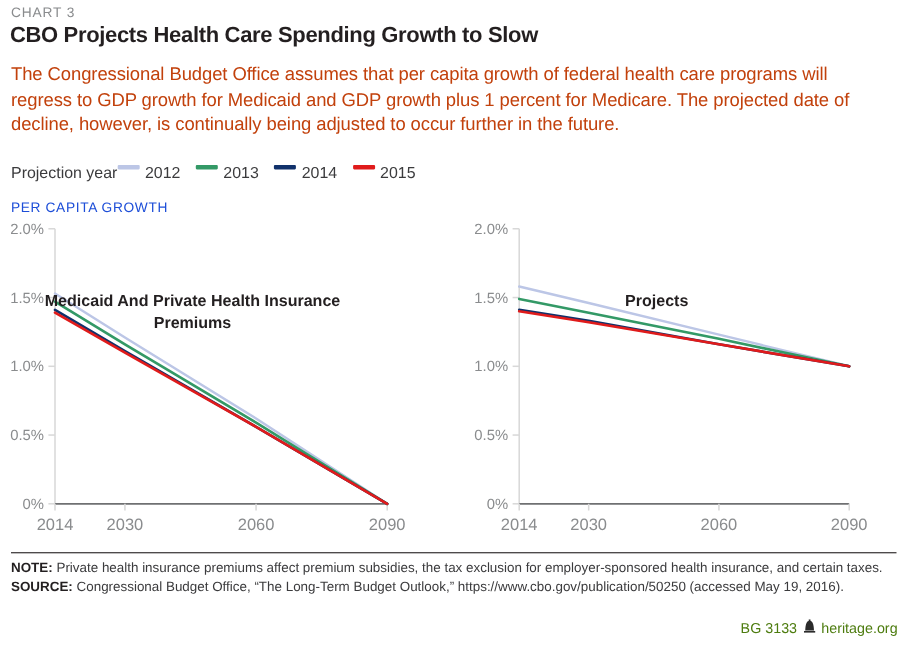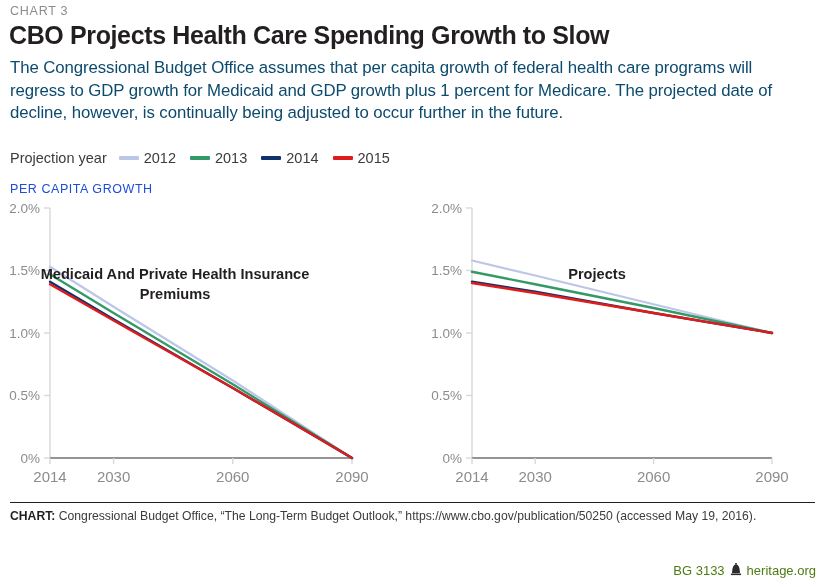--- a/index.html
+++ b/index.html
@@ -28,54 +28,52 @@
     top: 4px;
     font-size: 12.5px;
     letter-spacing: 0.06em;
     color: #8a8c8e;
     font-weight: 400;
   }
   .headline {
     position: absolute;
     left: 9px;
     top: 21px;
-    font-size: 25px;
+    font-size: 20px;
     font-weight: bold;
     letter-spacing: -0.015em;
     color: #231f20;
     white-space: nowrap;
   }
   .deck {
     position: absolute;
     left: 10px;
     top: 57px;
     width: 800px;
     font-size: 16.8px;
     line-height: 22.5px;
-    color: #0c4a6e;
+    color: #c2410c;
     letter-spacing: -0.005em;
   }
 
   
   .legend {
     position: absolute;
     left: 10px;
     top: 150px;
     display: flex;
     align-items: center;
     font-size: 14.5px;
     color: #3b3b3d;
   }
   .legend-title {
-    margin-right: 12px;
     color: #3b3b3d;
   }
   .legend-item {
     display: flex;
-    align-items: center;
     margin-right: 14px;
   }
   .legend-swatch {
     width: 20px;
     height: 4px;
     border-radius: 1px;
     margin-right: 5px;
     display: inline-block;
   }
   .legend-label { color: #3b3b3d; }
@@ -256,21 +254,24 @@
           <polyline points="60,85 123.15789473684211,95 241.57894736842104,115 360,135" fill="none" stroke="#e01b1b" stroke-width="2.4" stroke-linecap="round" stroke-linejoin="round"></polyline>
         </svg>
       <div class="panel-title">Projects</div>
     </div>
   </div>
 
   <div class="rule"></div>
 
   <div class="notes">
     <div>
-      <b>CHART:</b><span> Congressional Budget Office, “The Long-Term Budget Outlook,” https://www.cbo.gov/publication/50250 (accessed May 19, 2016).</span>
+      <b>NOTE:</b><span> Private health insurance premiums affect premium subsidies, the tax exclusion for employer-sponsored health insurance, and certain taxes.</span>
+    </div>
+    <div>
+      <b>SOURCE:</b><span> Congressional Budget Office, “The Long-Term Budget Outlook,” https://www.cbo.gov/publication/50250 (accessed May 19, 2016).</span>
     </div>
   </div>
 
   <div class="colophon">
     <span>BG 3133</span>
     <span class="bell-icon">
       <svg width="12" height="13" viewBox="0 0 12 13" aria-hidden="true">
         <rect x="5.2" y="0" width="1.6" height="1.6" fill="#2b2b2b"></rect>
         <path d="M6 1.4 C3.5 1.4 2.3 4 2.0 10.2 L10.0 10.2 C9.7 4 8.5 1.4 6 1.4 Z" fill="#2b2b2b"></path>
         <rect x="0.9" y="10.6" width="10.2" height="1.5" fill="#2b2b2b"></rect>

